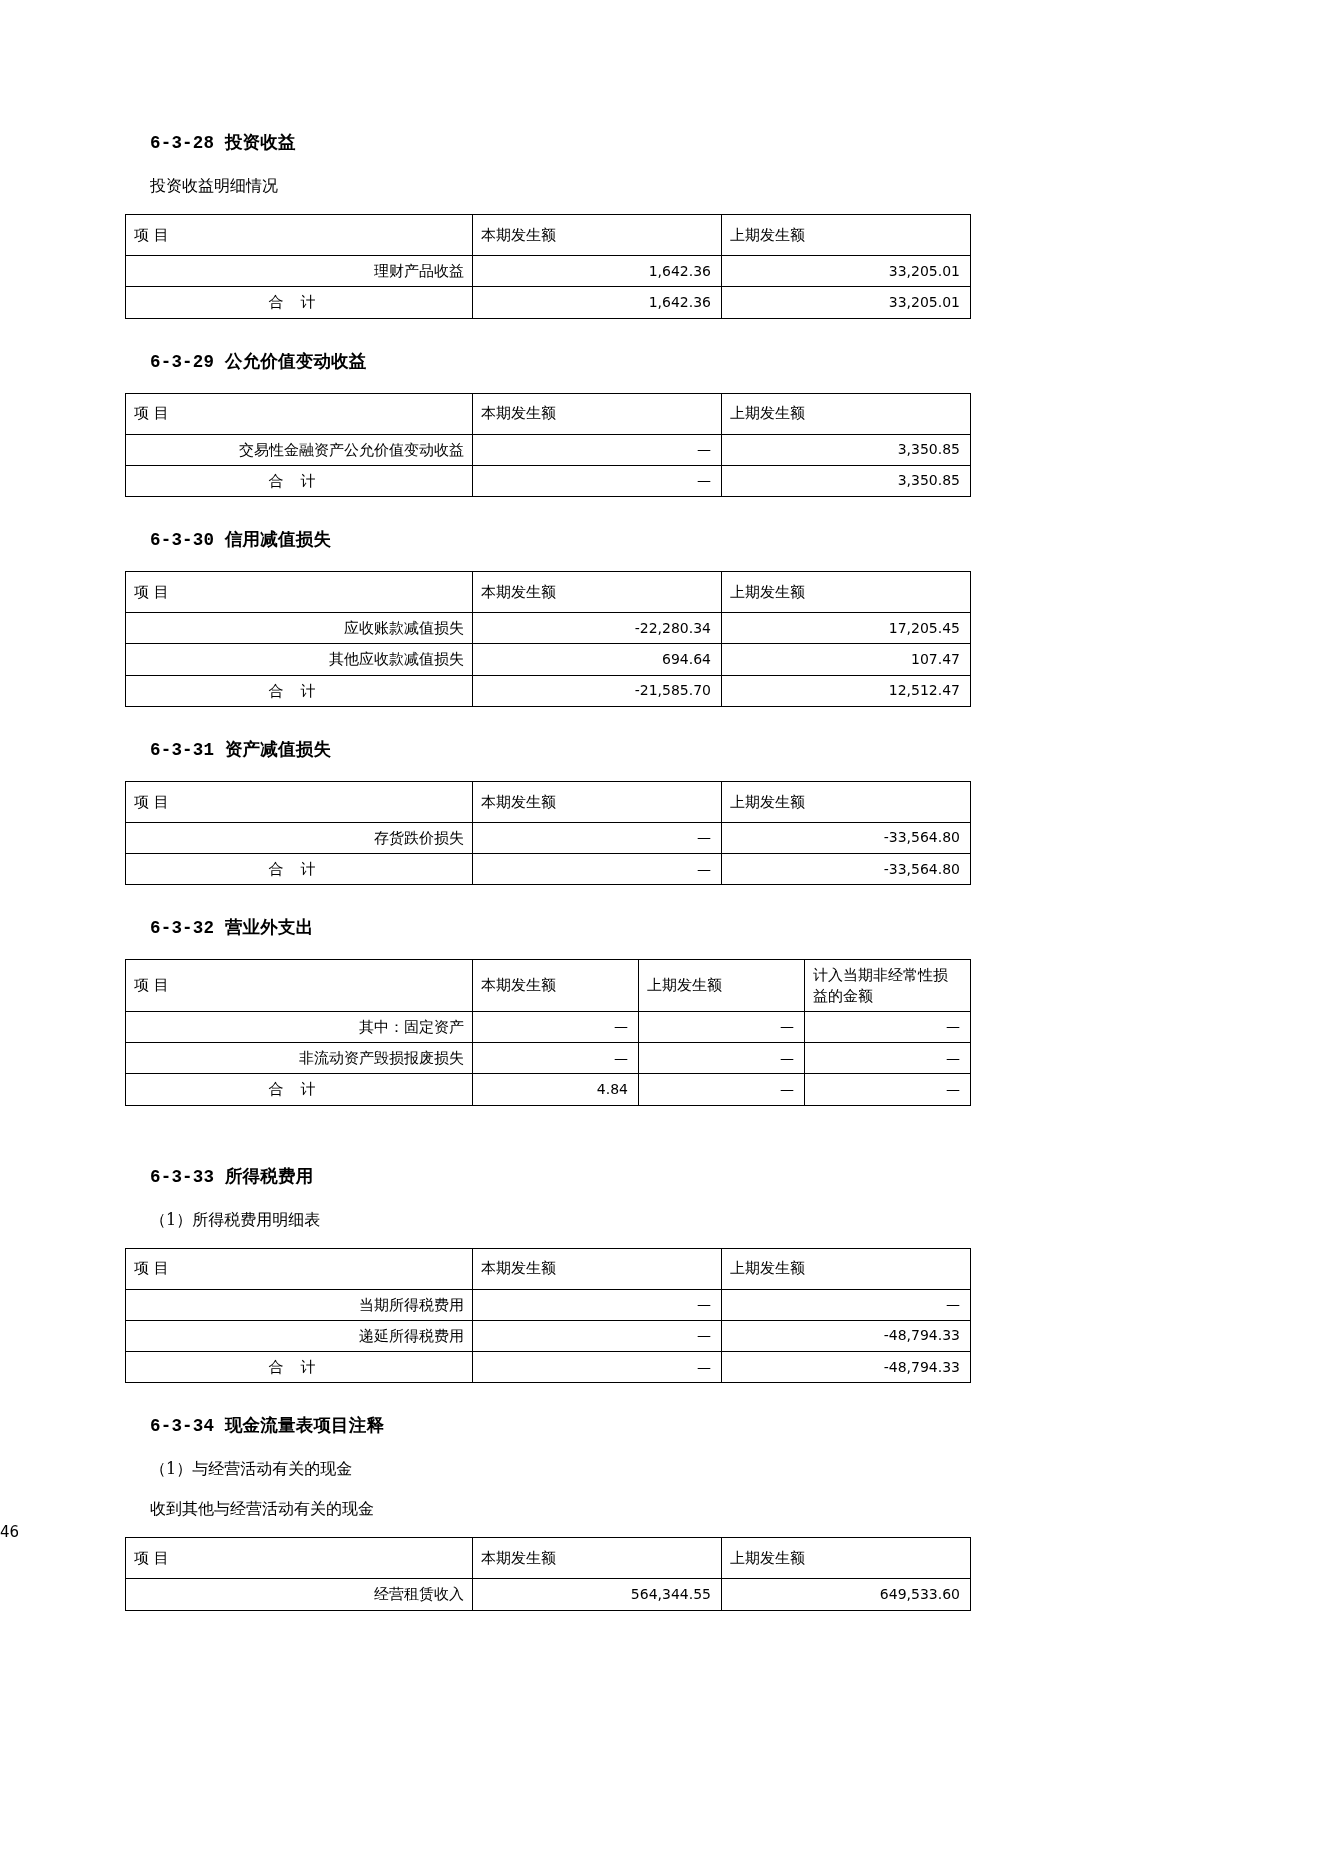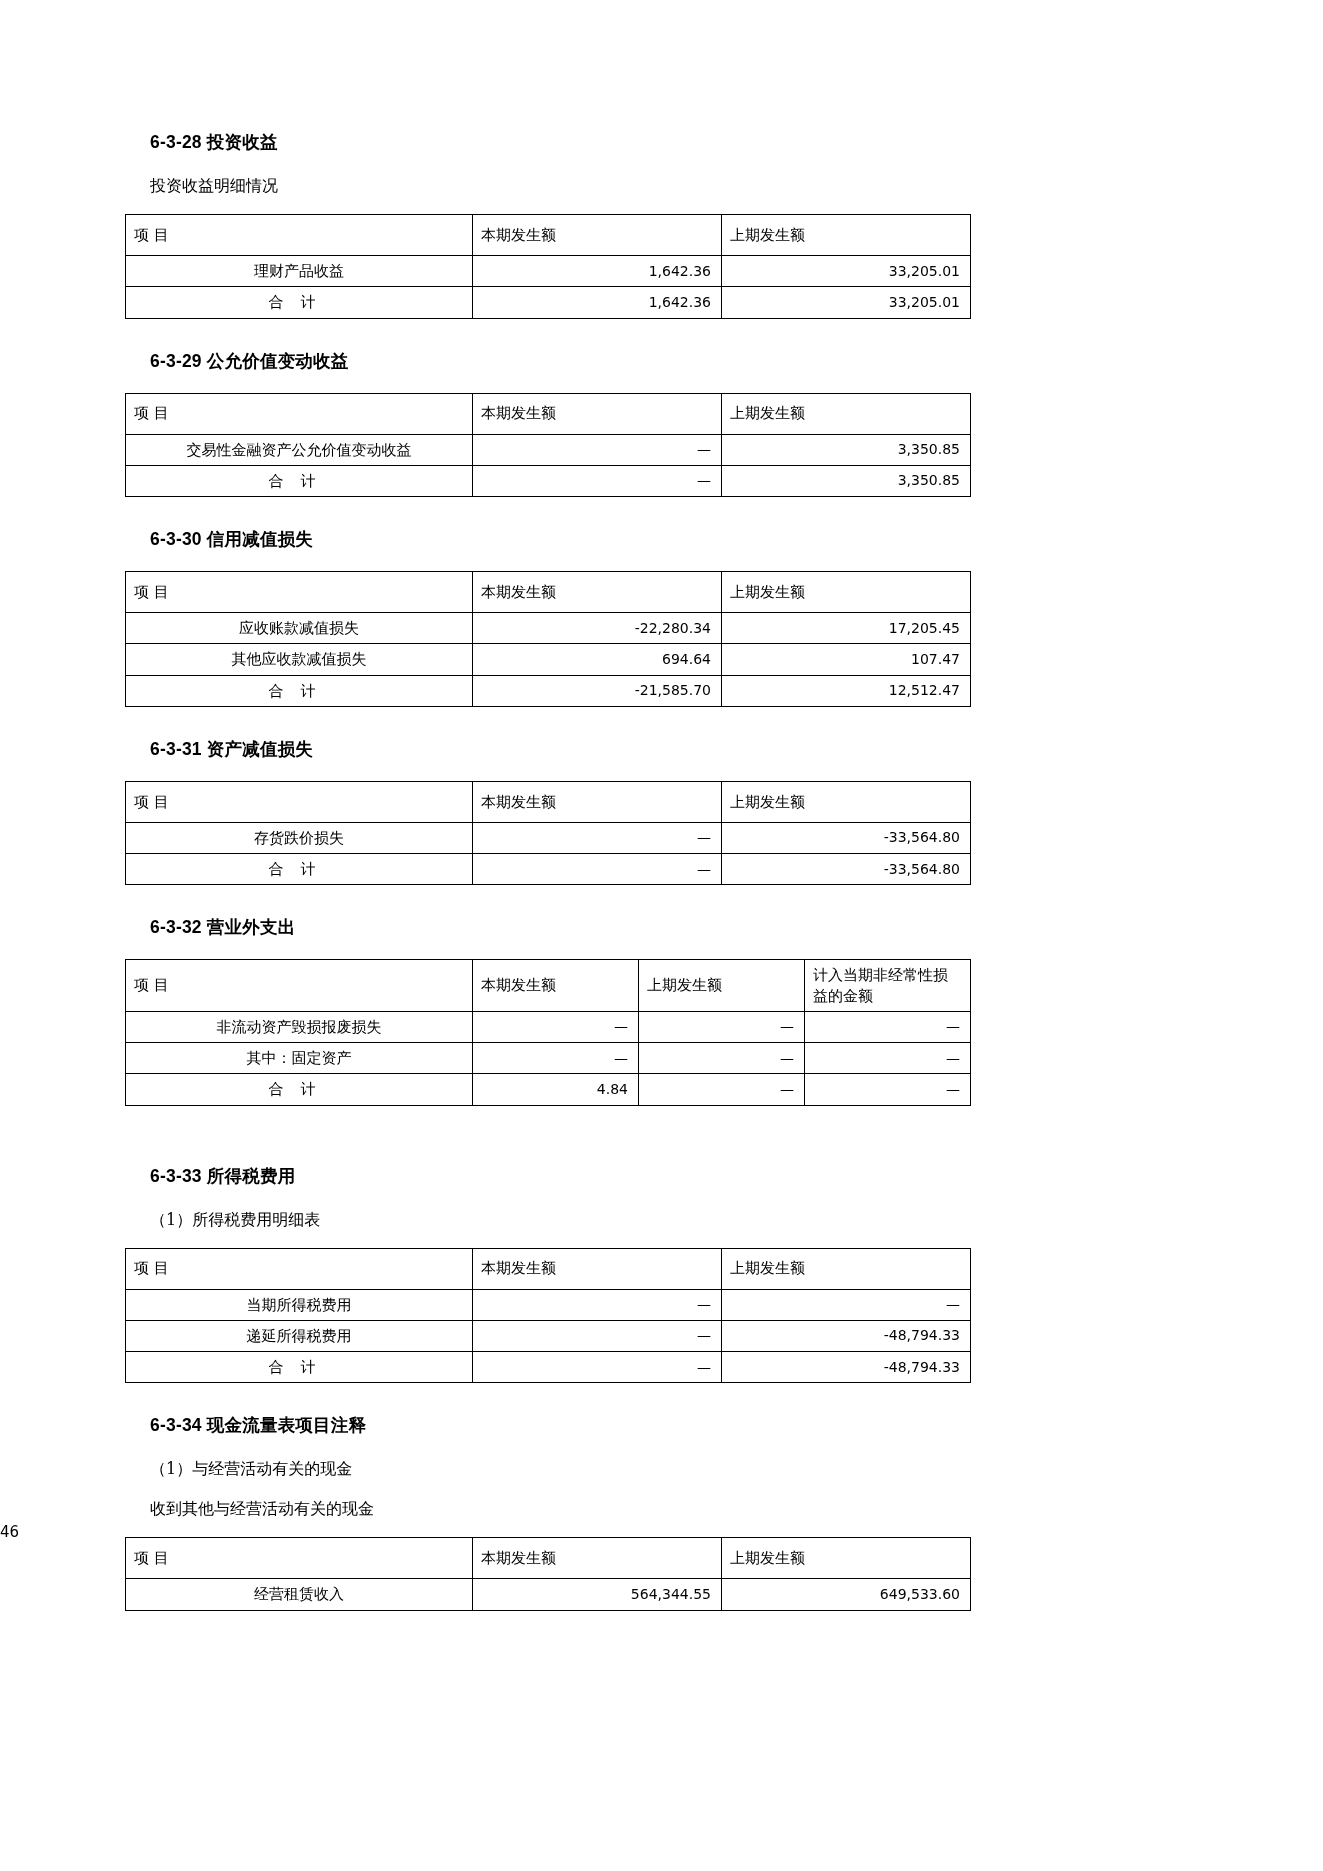--- a/index.html
+++ b/index.html
@@ -18,21 +18,21 @@
     margin: 0 auto;
     background: #ffffff;
     box-sizing: border-box;
     padding: 130px 120px 40px 150px;
   }
   .content {
     width: 845px;
   }
 
   h3.section-title {
-    font-family: Liberation Sans, sans-serif;
+    font-family: Liberation Mono, monospace;
     font-size: 17.5px;
     font-weight: bold;
     margin: 0 0 20px 0;
     letter-spacing: 0.2px;
   }
 
   p.para {
     font-size: 16px;
     margin: 0 0 16px 0;
     line-height: 1.5;
@@ -50,21 +50,21 @@
     padding: 5px 8px;
     vertical-align: middle;
     font-weight: normal;
     line-height: 1.35;
   }
   table.fin thead td {
     text-align: left;
     height: 30px;
   }
   table.fin tbody td.item {
-    text-align: center;
+    text-align: right;
     padding-left: 8px;
   }
   table.fin tbody td.num {
     text-align: right;
     padding-right: 10px;
     font-family: "DejaVu Sans", "Liberation Sans", sans-serif;
     font-size: 14px;
     padding-left: 40px;
   }
   table.fin tbody tr.total td {
@@ -243,27 +243,27 @@
       <thead>
         <tr>
           <td class="hdr-center">项 目</td>
           <td class="hdr-center">本期发生额</td>
           <td class="hdr-center">上期发生额</td>
           <td class="hdr-center wide-hdr">计入当期非经常性损益的金额</td>
         </tr>
       </thead>
       <tbody>
         <tr>
+          <td class="item">其中：固定资产</td>
+          <td class="num">—</td>
+          <td class="num">—</td>
+          <td class="num">—</td>
+        </tr>
+        <tr>
           <td class="item">非流动资产毁损报废损失</td>
-          <td class="num">—</td>
-          <td class="num">—</td>
-          <td class="num">—</td>
-        </tr>
-        <tr>
-          <td class="item">其中：固定资产</td>
           <td class="num">—</td>
           <td class="num">—</td>
           <td class="num">—</td>
         </tr>
         <tr class="total">
           <td class="item">合 计</td>
           <td class="num">4.84</td>
           <td class="num">—</td>
           <td class="num">—</td>
         </tr>

